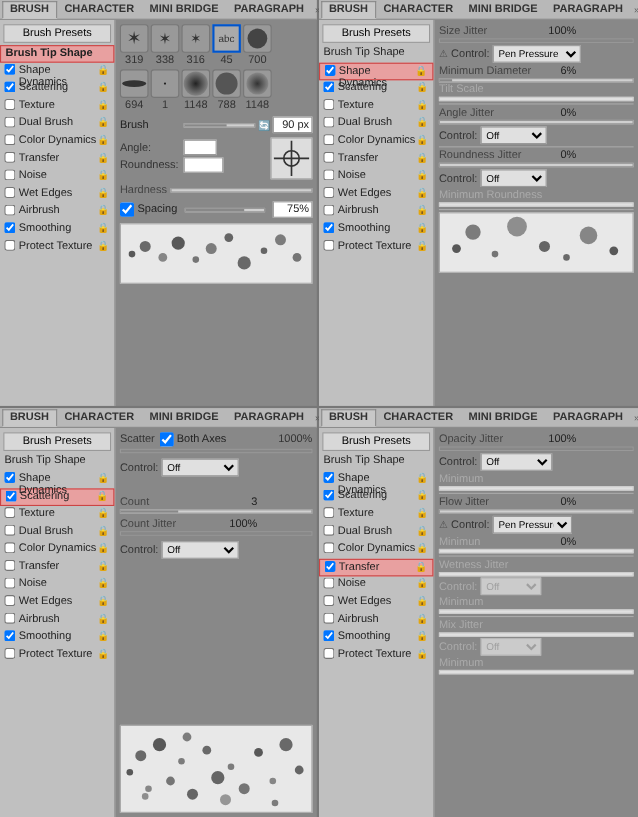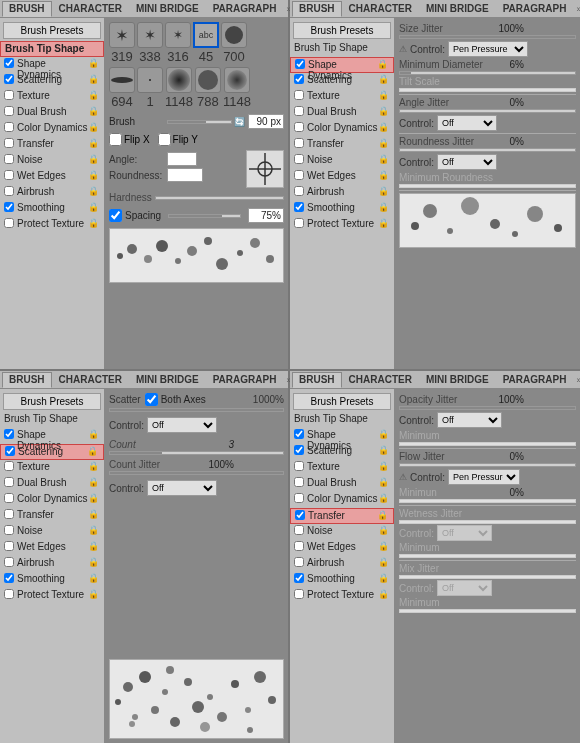--- a/index.html
+++ b/index.html
@@ -276,21 +276,21 @@
       display: flex;
       flex-direction: column;
     }
 
     .right-panel {
       width: 290px;
       display: flex;
       flex-direction: column;
     }
 
-    .tnum { font-size: 13px; color: #333; text-align: center; }
+    .tnum { font-size: 10px; color: #333; text-align: center; }
 
     .tab-bar-right {
       margin-left: auto;
       display: flex;
       align-items: center;
     }
 
     .expand-btn {
       font-size: 9px;
       color: #555;
@@ -452,30 +452,20 @@
             <span class="control-label">Brush</span>
             <div style="flex:1; height:4px; background:#d0d0d0; border:1px solid #999; position:relative;">
               <div style="width:60%; height:100%; background:#888;"></div>
             </div>
             <div style="display:flex; align-items:center; gap:2px;">
               <span style="font-size:9px; color:#555;">🔄</span>
               <div class="value-box">90 px</div>
             </div>
           </div>
 
-          <div class="flip-row" style="margin:2px 0;">
-            <div class="flip-check">
-              <input type="checkbox" style="">
-              <span>Flip X</span>
-            </div>
-            <div class="flip-check">
-              <input type="checkbox" style="">
-              <span>Flip Y</span>
-            </div>
-          </div>
 
           <div style="display:flex; gap:4px; align-items:flex-start; margin:2px 0;">
             <div style="flex:1;">
               <div class="control-row">
                 <span style="font-size:10px; color:#333; width:55px;">Angle:</span>
                 <input type="text" style="width: 30px; font-size: 10px; height: 14px; background: rgb(255, 255, 255); border: 1px solid rgb(153, 153, 153);">
               </div>
               <div class="control-row" style="margin-top:0;">
                 <span style="font-size:10px; color:#333; width:55px;">Roundness:</span>
                 <input type="text" style="width: 36px; font-size: 10px; height: 14px; background: rgb(255, 255, 255); border: 1px solid rgb(153, 153, 153);">
@@ -775,21 +765,21 @@
             <div style="width:100%; height:100%; background:#888;"></div>
           </div>
 
           <div class="inline-control" style="margin:2px 0;">
             <span style="font-size:10px; color:#333;">Control:</span>
             <select style="font-size:9px; height:16px; background:#e0e0e0; border:1px solid #999; width:70px;">
               <option>Off</option>
             </select>
           </div>
 
-          <div class="jitter-row" style="margin-top:4px;font-style:italic;">
+          <div class="jitter-row" style="margin-top:16px;">
             <span class="jitter-label">Count</span>
             <span class="jitter-value">3</span>
           </div>
           <div style="height:4px; background:#d0d0d0; border:1px solid #999; margin-bottom:3px;">
             <div style="width:30%; height:100%; background:#888;"></div>
           </div>
 
           <div class="jitter-row">
             <span class="jitter-label">Count Jitter</span>
             <span class="jitter-value">100%</span>

